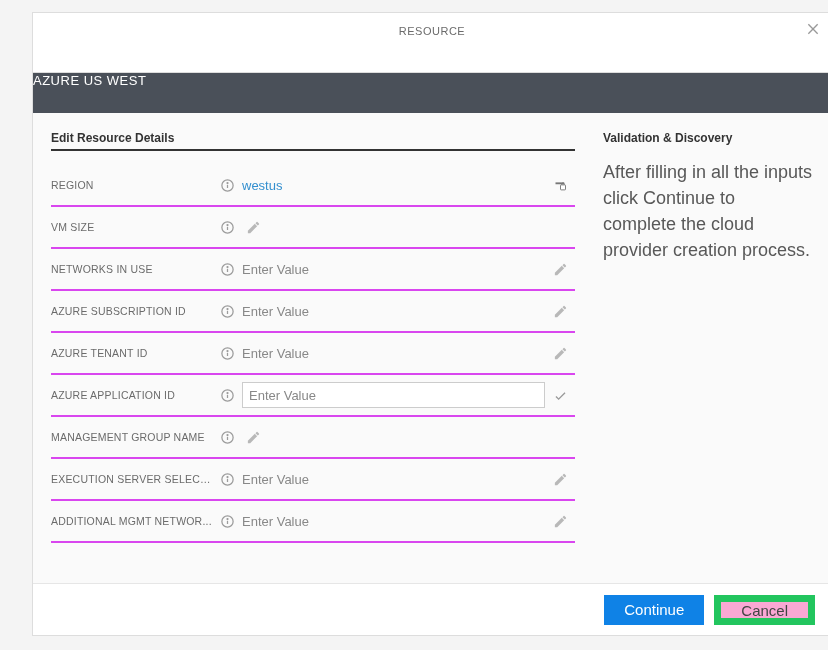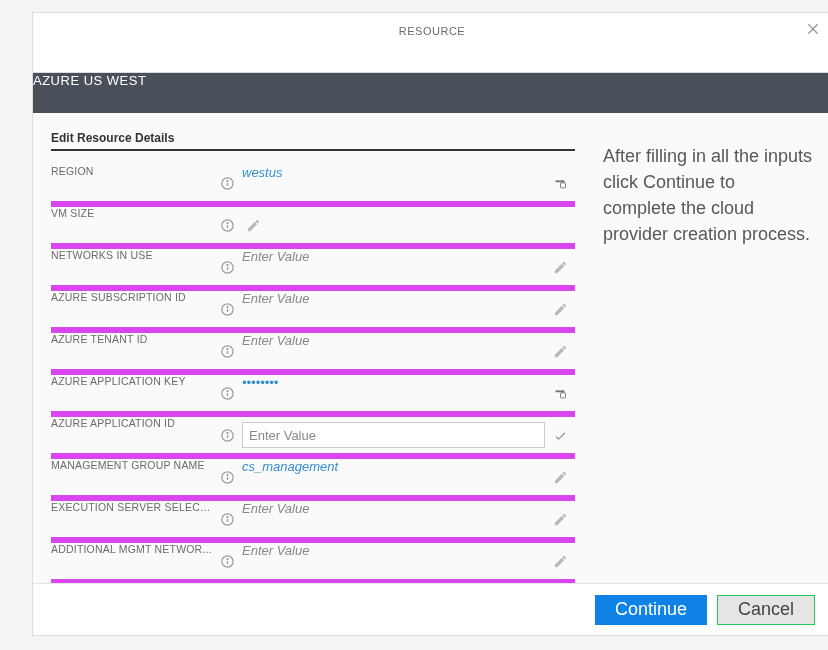--- a/index.html
+++ b/index.html
@@ -74,22 +74,23 @@
     }
     .help-text {
       font-size: 18px;
       color: #585858;
       line-height: 1.45;
       margin-top: 12px;
     }
     .fields { }
     .field-row {
       display: flex;
+      align-items: center;
       height: 42px;
-      border-bottom: 6px solid #d946ef;
+      border-bottom: 2px solid #d946ef;
     }
     .field-label {
       width: 165px;
       font-size: 10.5px;
       color: #6b6b6b;
       letter-spacing: 0.2px;
       text-transform: uppercase;
       white-space: nowrap;
       overflow: hidden;
       text-overflow: ellipsis;
@@ -102,21 +103,20 @@
       color: #9b9b9b;
     }
     .info-icon svg { width: 15px; height: 15px; }
     .field-value {
       flex: 1;
       font-size: 13px;
       color: #338fcf;
       padding-left: 4px;
       white-space: nowrap;
       overflow: hidden;
-      font-style: italic;
     }
     .field-placeholder { color: #888; }
     .field-action {
       width: 30px;
       display: flex;
       justify-content: center;
       align-items: center;
       color: #b8b8b8;
     }
     .field-action svg { width: 15px; height: 15px; }
@@ -145,30 +145,30 @@
       background: #fff;
       display: flex;
       align-items: center;
       justify-content: flex-end;
       padding-right: 16px;
       gap: 10px;
     }
     .btn {
       height: 30px;
       min-width: 80px;
-      font-size: 18px;
+      font-size: 15px;
       border: none;
       cursor: pointer;
       padding: 0 20px;
     }
     .btn-primary { background: #0f82e6; color: #fff; }
     .btn-secondary {
-      background: #e5e5e5;
+      background: #f9a8d4;
       color: #444;
-      border: 1px solid #22c55e;
+      border: 7px solid #22c55e;
     }
   </style>
 </head>
 <body>
 
 <div class="modal">
   <div class="modal-header">
     <div class="modal-title">RESOURCE</div>
     <div class="close-x">
       <svg viewBox="0 0 24 24" fill="none" stroke="currentColor" stroke-width="2">
@@ -261,38 +261,20 @@
               </svg>
             </div>
             <div class="field-value field-placeholder">Enter Value</div>
             <div class="field-action pencil">
               <svg viewBox="0 0 24 24" fill="currentColor">
                 <path d="M3 17.25V21h3.75L17.81 9.94l-3.75-3.75L3 17.25zM20.71 7.04a1 1 0 0 0 0-1.41l-2.34-2.34a1 1 0 0 0-1.41 0L15.13 5.12l3.75 3.75 1.83-1.83z"></path>
               </svg>
             </div>
           </div>
           <div class="field-row">
-            <div class="field-label">AZURE APPLICATION KEY</div>
-            <div class="info-icon">
-              <svg viewBox="0 0 24 24" fill="none" stroke="currentColor" stroke-width="2">
-                <circle cx="12" cy="12" r="9"></circle>
-                <line x1="12" y1="11" x2="12" y2="16"></line>
-                <circle cx="12" cy="8" r="0.8" fill="currentColor"></circle>
-              </svg>
-            </div>
-            <div class="field-value">••••••••</div>
-            <div class="field-action lock">
-              <svg viewBox="0 0 24 24" fill="currentColor">
-                <path d="M4 7h14v3H4z"></path>
-                <rect x="12" y="11" width="8" height="8" rx="1" fill="#fff" stroke="currentColor" stroke-width="1.5"></rect>
-                <path d="M14 11v-1.2a2 2 0 0 1 4 0V11" fill="none" stroke="currentColor" stroke-width="1.5"></path>
-              </svg>
-            </div>
-          </div>
-          <div class="field-row">
             <div class="field-label">AZURE APPLICATION ID</div>
             <div class="info-icon">
               <svg viewBox="0 0 24 24" fill="none" stroke="currentColor" stroke-width="2">
                 <circle cx="12" cy="12" r="9"></circle>
                 <line x1="12" y1="11" x2="12" y2="16"></line>
                 <circle cx="12" cy="8" r="0.8" fill="currentColor"></circle>
               </svg>
             </div>
             <div class="field-input-wrap">
               <input type="text" class="field-input" placeholder="Enter Value" style="">
@@ -305,21 +287,20 @@
           </div>
           <div class="field-row">
             <div class="field-label">MANAGEMENT GROUP NAME</div>
             <div class="info-icon">
               <svg viewBox="0 0 24 24" fill="none" stroke="currentColor" stroke-width="2">
                 <circle cx="12" cy="12" r="9"></circle>
                 <line x1="12" y1="11" x2="12" y2="16"></line>
                 <circle cx="12" cy="8" r="0.8" fill="currentColor"></circle>
               </svg>
             </div>
-            <div class="field-value">cs_management</div>
             <div class="field-action pencil">
               <svg viewBox="0 0 24 24" fill="currentColor">
                 <path d="M3 17.25V21h3.75L17.81 9.94l-3.75-3.75L3 17.25zM20.71 7.04a1 1 0 0 0 0-1.41l-2.34-2.34a1 1 0 0 0-1.41 0L15.13 5.12l3.75 3.75 1.83-1.83z"></path>
               </svg>
             </div>
           </div>
           <div class="field-row">
             <div class="field-label">EXECUTION SERVER SELECTOR</div>
             <div class="info-icon">
               <svg viewBox="0 0 24 24" fill="none" stroke="currentColor" stroke-width="2">
@@ -347,20 +328,21 @@
             <div class="field-value field-placeholder">Enter Value</div>
             <div class="field-action pencil">
               <svg viewBox="0 0 24 24" fill="currentColor">
                 <path d="M3 17.25V21h3.75L17.81 9.94l-3.75-3.75L3 17.25zM20.71 7.04a1 1 0 0 0 0-1.41l-2.34-2.34a1 1 0 0 0-1.41 0L15.13 5.12l3.75 3.75 1.83-1.83z"></path>
               </svg>
             </div>
           </div>
         </div>
     </div>
     <div class="right-col">
+      <div class="section-title">Validation &amp; Discovery</div>
       <div class="help-text">After filling in all the inputs click Continue to complete the cloud provider creation process.</div>
     </div>
   </div>
 
   <div class="footer">
     <button class="btn btn-primary">Continue</button>
     <button class="btn btn-secondary">Cancel</button>
   </div>
 </div>
 

